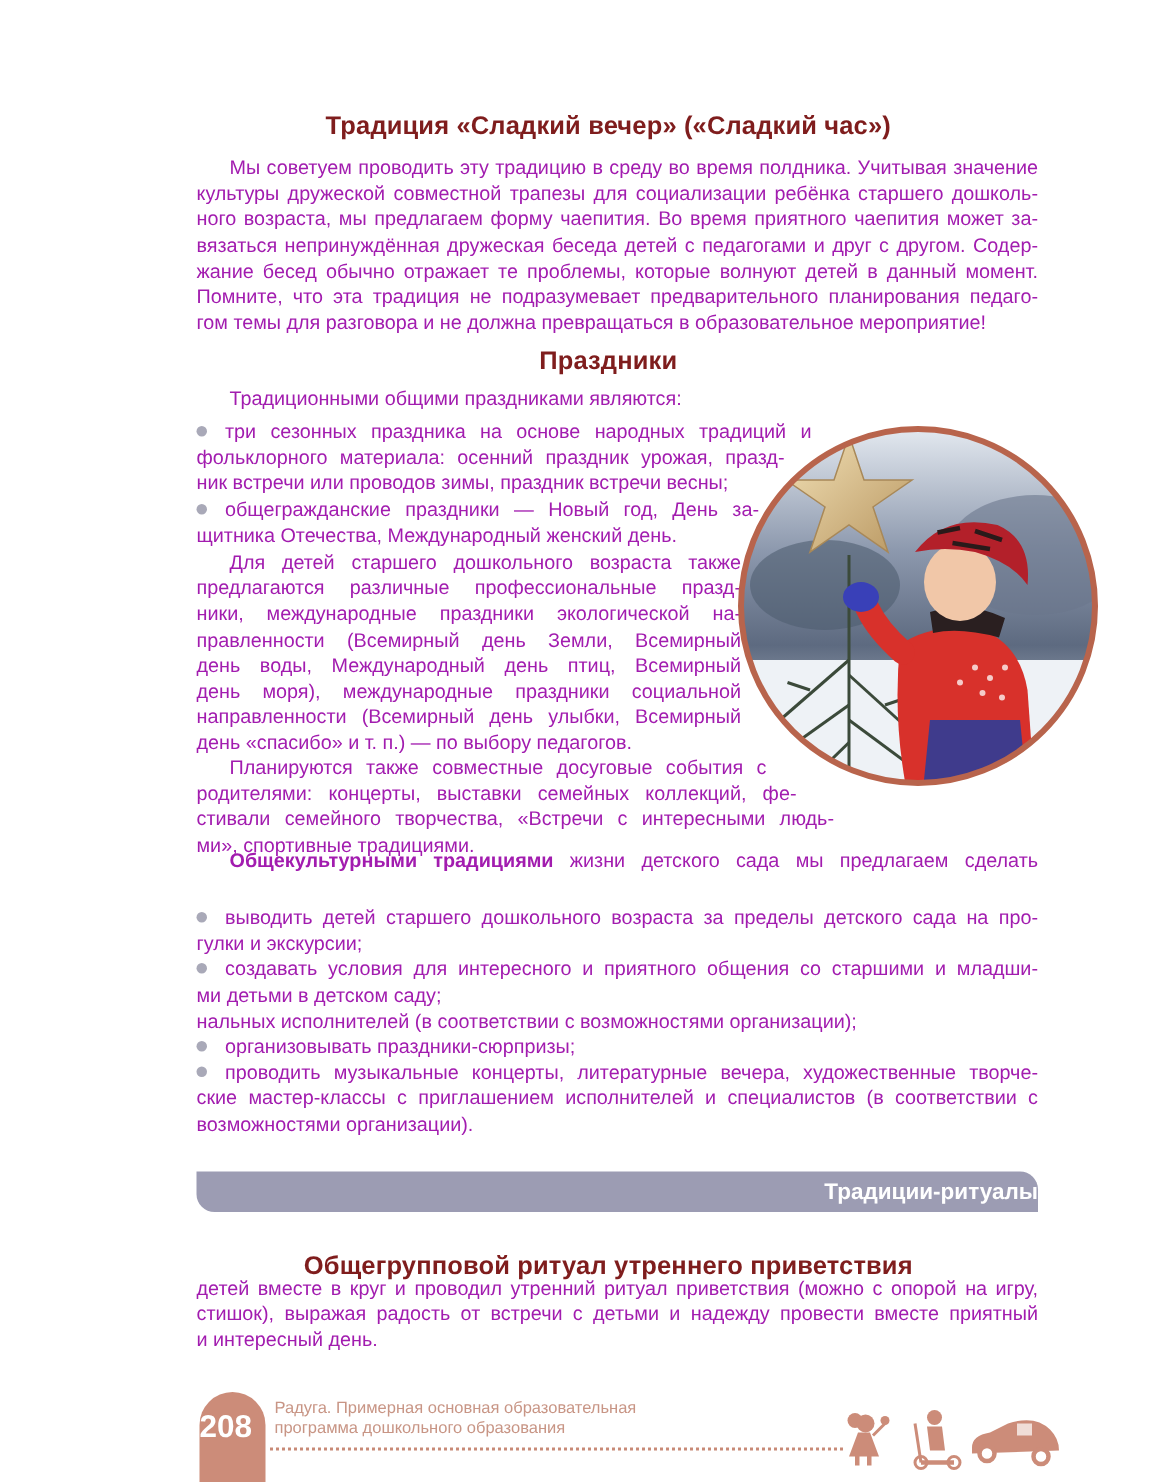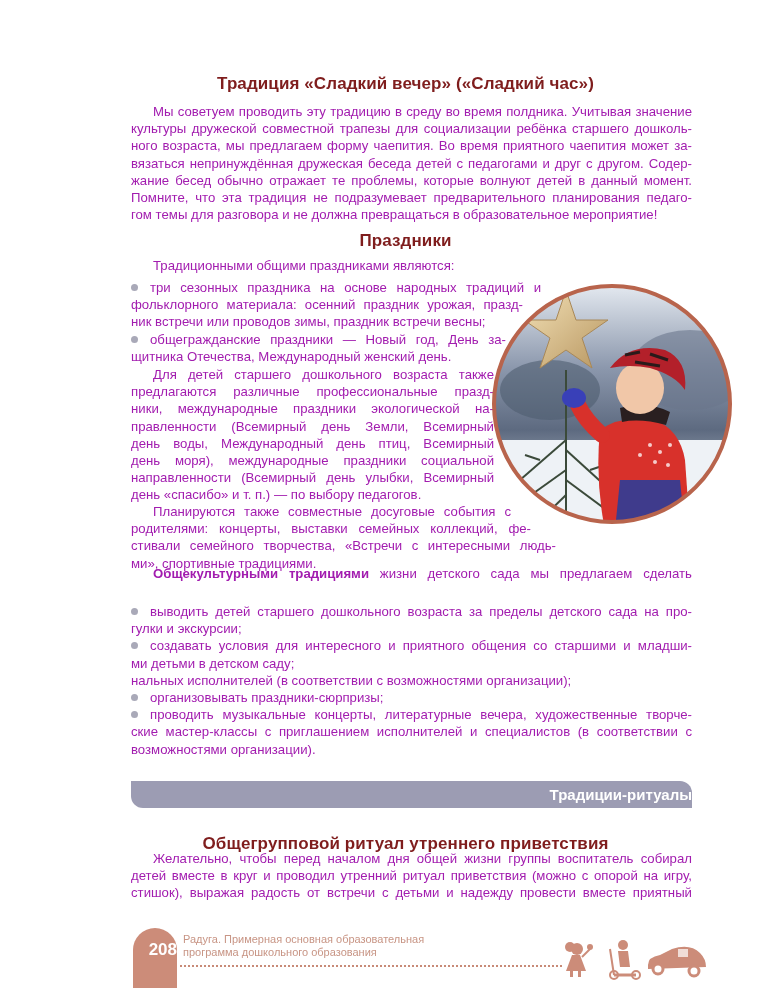--- a/index.html
+++ b/index.html
@@ -27,22 +27,22 @@
     position: absolute; left: 131px; top: 781px; width: 561px; height: 27px;
     background: #9c9cb3; border-radius: 0 12px 0 12px;
     color: #ffffff; font-weight: bold; font-size: 15px; line-height: 27px; text-align: right;
   }
   .photo { position: absolute; left: 490px; top: 280px; width: 248px; height: 250px; }
   .footer-tab {
     position: absolute; left: 133px; top: 928px; width: 44px; height: 60px;
     background: #cc8c79; border-radius: 22px 22px 0 0;
   }
   .footer-num {
-    position: absolute; left: 133px; top: 940px; width: 44px; text-align: right;
-    color: #ffffff; font-weight: bold; font-size: 17px;
+    position: absolute; left: 133px; top: 940px; width: 44px; text-align: left;
+    color: #ffffff; font-weight: bold; font-size: 21px;
   }
   .footer-text {
     position: absolute; left: 183px; top: 933px; font-size: 11px; line-height: 13px; color: #c89585;
   }
   .footer-dots {
     position: absolute; left: 180px; top: 965px; width: 382px; height: 0;
     border-top: 2px dotted #c88a77;
   }
   .footer-icons { position: absolute; left: 560px; top: 935px; width: 150px; height: 45px; }
 </style>
@@ -167,23 +167,23 @@
     <span class="line last"><span class="bullet"></span><span>организовывать праздники-сюрпризы;</span></span>
     <span class="line"><span class="bullet"></span><span>проводить музыкальные концерты, литературные вечера, художественные творче-</span></span>
     <span class="line">ские мастер-классы с приглашением исполнителей и специалистов (в соответствии с</span>
     <span class="line last">возможностями организации).</span>
   </div>
 
   <div class="band">Традиции-ритуалы</div>
 
   <div class="h-brown" style="top:822px;margin-top:12px;">Общегрупповой ритуал утреннего приветствия</div>
   <div class="para" style="left:131px; top:850px; width:561px;">
-    <span class="line"><span class="ind"></span><span>Желательно, чтобы перед началом дня общей жизни группы воспитатель собирал</span></span>
     <span class="line">детей вместе в круг и проводил утренний ритуал приветствия (можно с опорой на игру,</span>
     <span class="line">стишок), выражая радость от встречи с детьми и надежду провести вместе приятный</span>
+    <span class="line last">и интересный день.</span>
   </div>
 
   <div class="footer-tab"></div>
   <div class="footer-num">208</div>
   <div class="footer-text">
     <div>Радуга. Примерная основная образовательная</div>
     <div>программа дошкольного образования</div>
   </div>
   <div class="footer-dots"></div>
   <svg class="footer-icons" viewBox="0 0 150 45">

